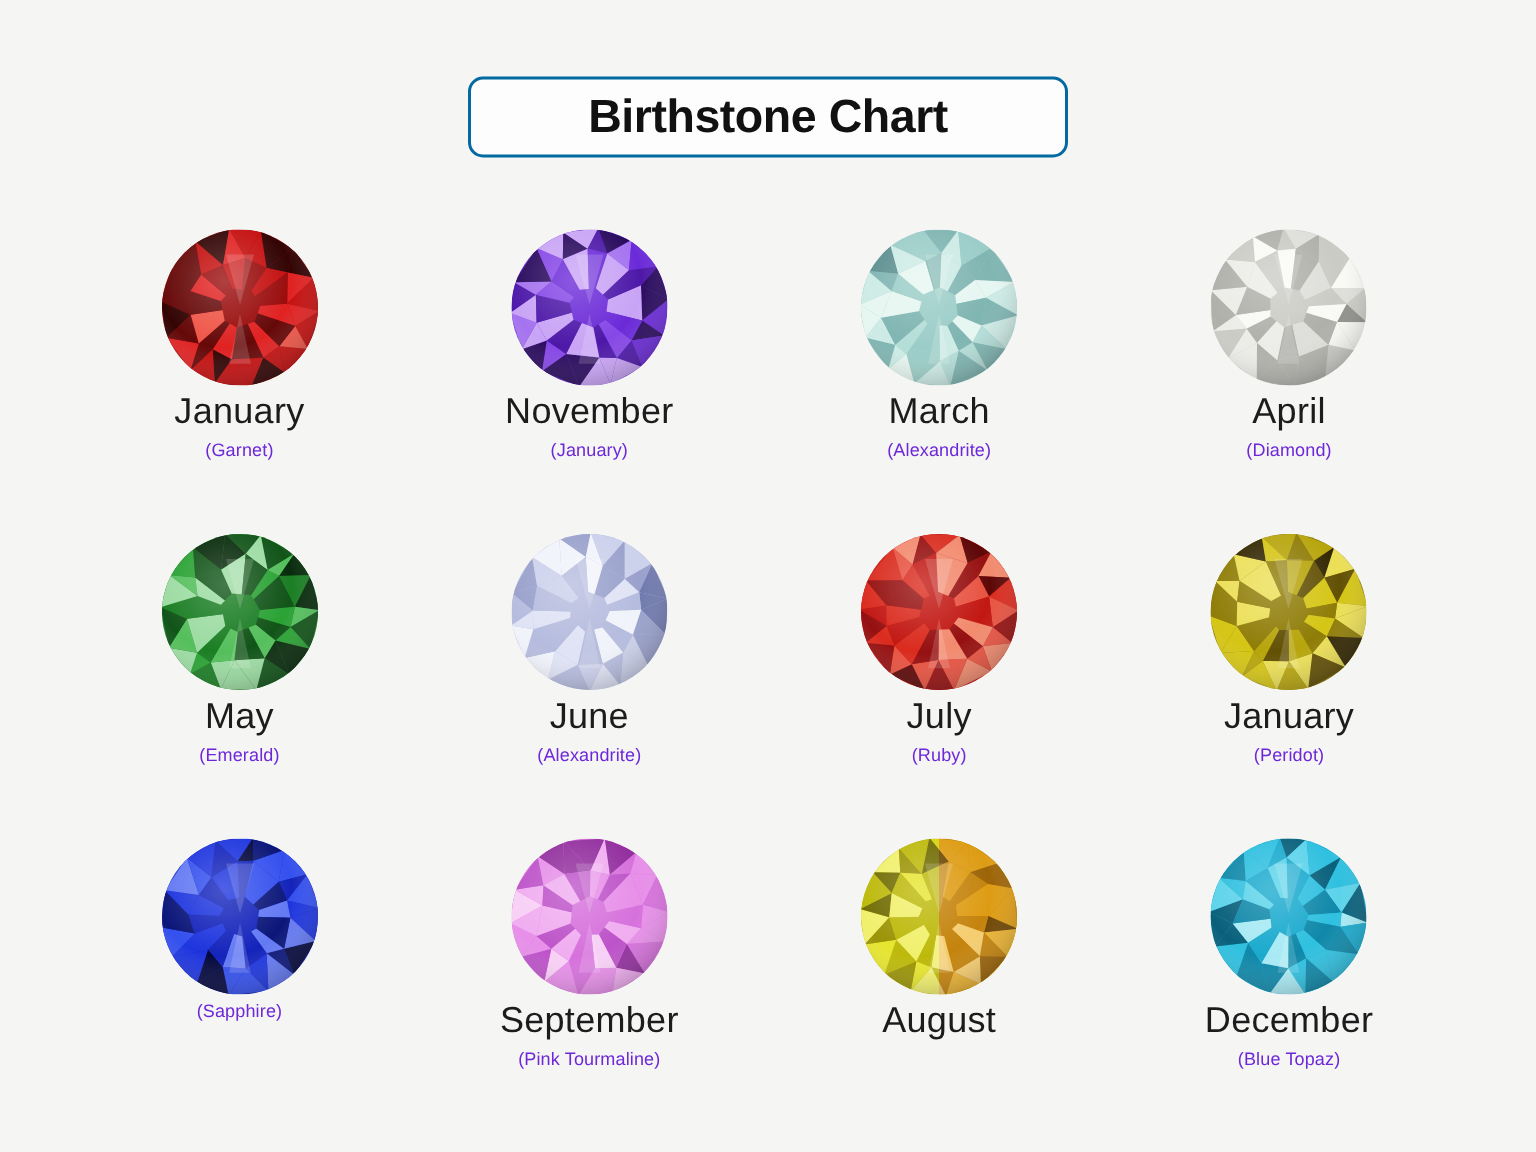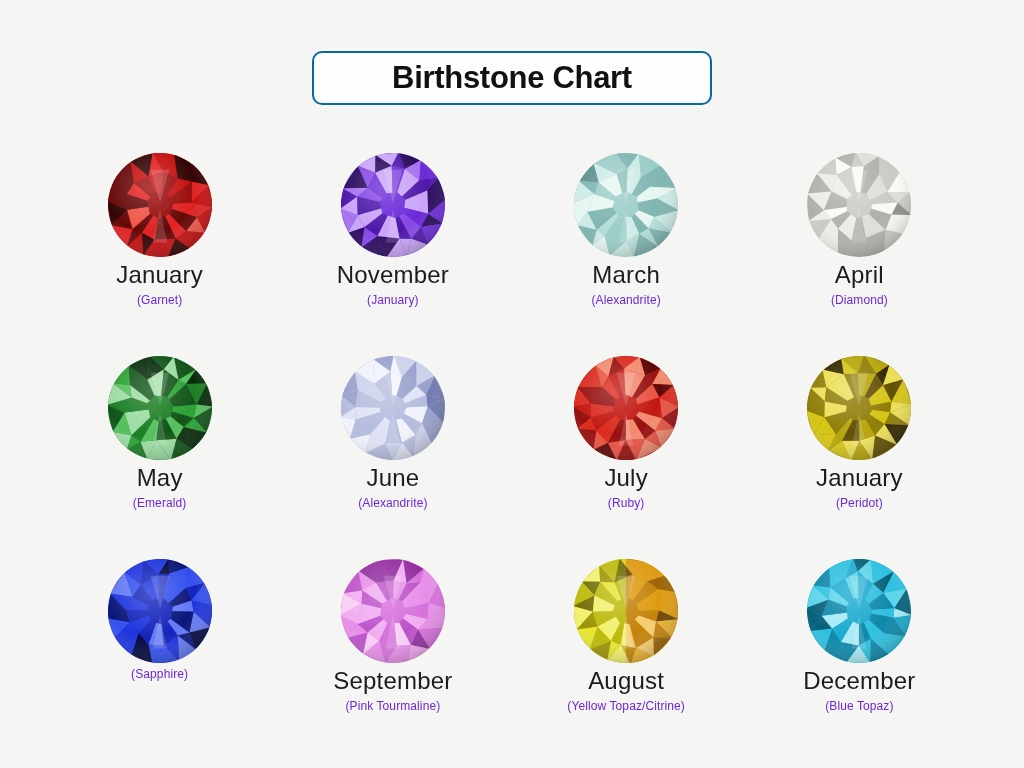--- a/index.html
+++ b/index.html
@@ -836,21 +836,20 @@
                 <path d="M50,50L19.7,34.9L25.2,21.9Z" fill="#c4830c"></path>
                 <path d="M41.4,40.3L52.3,37.2L60.8,42.8L62.3,54.3L53.3,62.6L44.1,61.6L37.0,50.2Z" fill="#c4830c"></path>
               </g>
               <path d="M50,48L41,16L59,16Z" fill="#ffffff" opacity="0.16"></path>
               <path d="M50,54L43,86L57,86Z" fill="#ffffff" opacity="0.16"></path>
               <circle cx="50" cy="50" r="50" fill="url(#g983v)"></circle>
             </g>
           </svg>
         </div>
       <div class="month">August</div>
-      <div class="stone">(Yellow Topaz/Citrine)</div>
     </div>
 
     <div class="cell">
       <div class="gem">
           <svg viewBox="0 0 100 100" width="104" height="104" aria-hidden="true">
             <defs>
               <clipPath id="g1080c">
                 <circle cx="50" cy="50" r="50"></circle>
               </clipPath>
               <radialGradient id="g1080v" cx="40%" cy="33%" r="78%">

